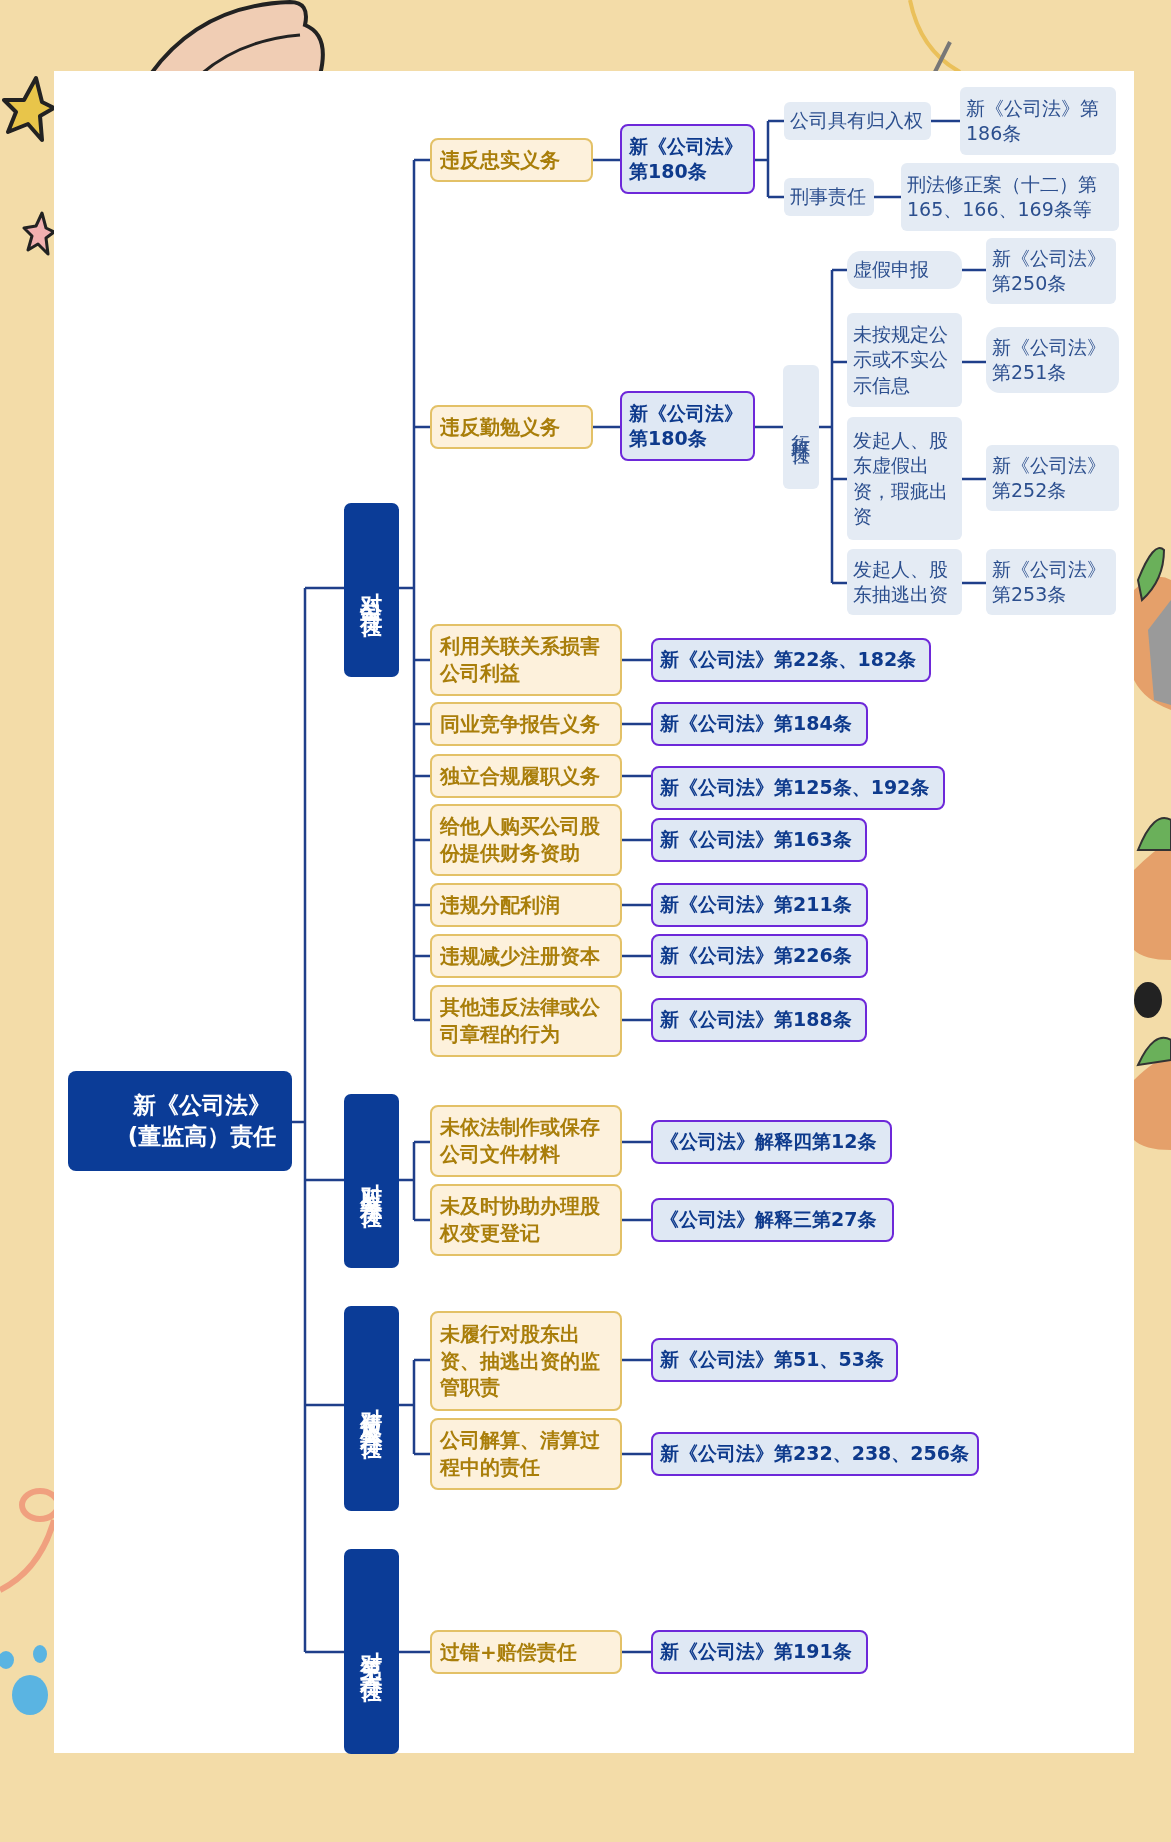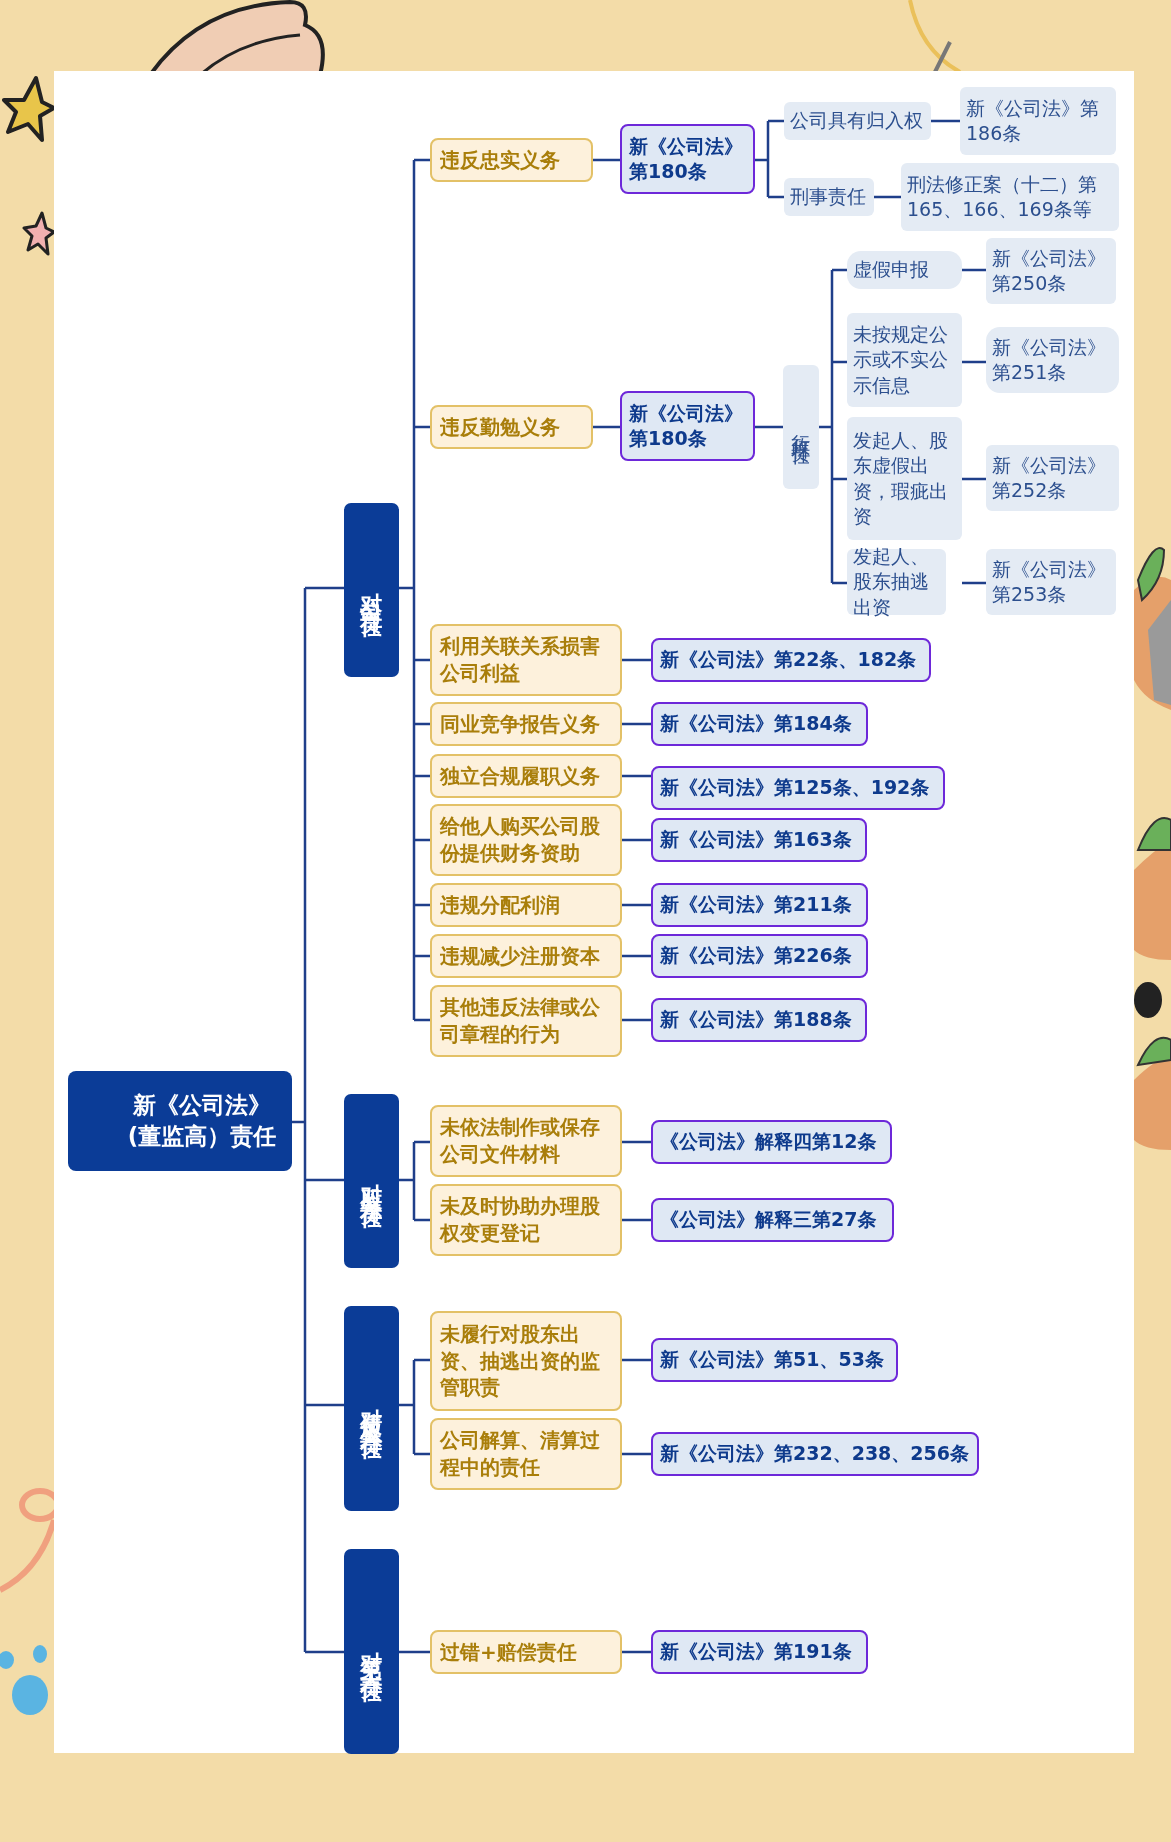--- a/index.html
+++ b/index.html
@@ -126,21 +126,21 @@
 
 <div class="node duty" style="left:430px;top:405px;width:163px;height:44px;">违反勤勉义务</div>
 <div class="node law" style="left:620px;top:391px;width:135px;height:70px;">新《公司法》第180条</div>
 <div class="node subv" style="left:783px;top:365px;width:36px;height:124px;">行政责任</div>
 <div class="node sub" style="left:847px;top:251px;width:115px;height:38px;border-radius:14px;">虚假申报</div>
 <div class="node sub" style="left:986px;top:238px;width:130px;height:66px;">新《公司法》第250条</div>
 <div class="node sub" style="left:847px;top:313px;width:115px;height:94px;">未按规定公示或不实公示信息</div>
 <div class="node sub" style="left:986px;top:327px;width:133px;height:66px;border-radius:14px;">新《公司法》第251条</div>
 <div class="node sub" style="left:847px;top:417px;width:115px;height:123px;">发起人、股东虚假出资，瑕疵出资</div>
 <div class="node sub" style="left:986px;top:445px;width:133px;height:66px;">新《公司法》第252条</div>
-<div class="node sub" style="left:847px;top:549px;width:99px;height:66px;">发起人、股东抽逃出资</div>
+<div class="node sub" style="left:847px;top:549px;width:115px;height:66px;">发起人、股东抽逃出资</div>
 <div class="node sub" style="left:986px;top:549px;width:130px;height:66px;">新《公司法》第253条</div>
 
 <div class="node duty" style="left:430px;top:624px;width:192px;height:72px;">利用关联关系损害公司利益</div>
 <div class="node law" style="left:651px;top:638px;width:280px;height:44px;">新《公司法》第22条、182条</div>
 
 <div class="node duty" style="left:430px;top:702px;width:192px;height:44px;">同业竞争报告义务</div>
 <div class="node law" style="left:651px;top:702px;width:217px;height:44px;">新《公司法》第184条</div>
 
 <div class="node duty" style="left:430px;top:754px;width:192px;height:44px;">独立合规履职义务</div>
 <div class="node law" style="left:651px;top:754px;width:294px;height:44px;margin-top:12px;">新《公司法》第125条、192条</div>

